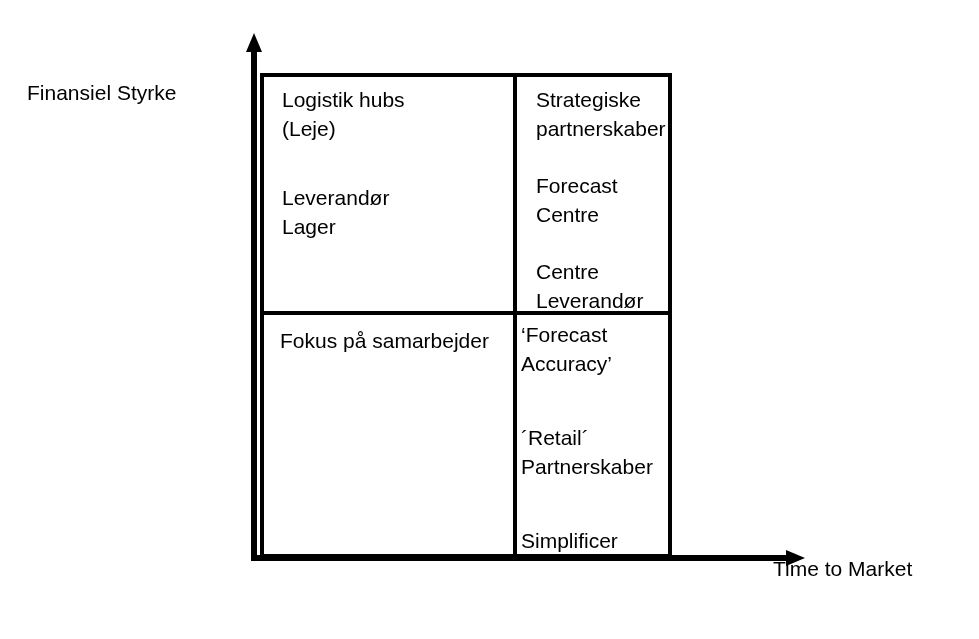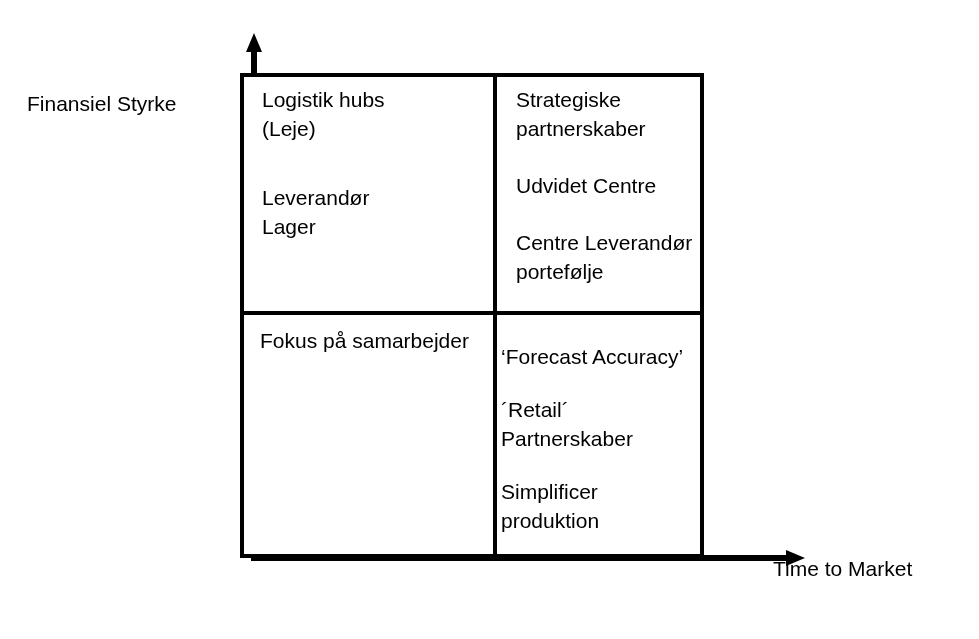--- a/index.html
+++ b/index.html
@@ -13,21 +13,21 @@
     position: relative;
     font-family: "Liberation Sans", sans-serif;
     color: #000000;
     overflow: hidden;
   }
 
   
   #y-axis-label {
     position: absolute;
     left: 27px;
-    top: 91px;
+    top: 80px;
     font-size: 21px;
     line-height: 26px;
     white-space: nowrap;
     color: #000;
   }
 
   
   #x-axis-label {
     position: absolute;
     left: 773px;
@@ -44,23 +44,23 @@
     left: 0;
     top: 0;
     width: 979px;
     height: 639px;
     pointer-events: none;
   }
 
   
   #matrix {
     position: absolute;
-    left: 240px;
+    left: 260px;
     top: 73px;
-    width: 464px;
+    width: 412px;
     height: 485px;
     box-sizing: border-box;
     border: 4px solid #000000;
     display: grid;
     grid-template-columns: 253px 1fr;
     grid-template-rows: 238px 1fr;
     background: #ffffff;
   }
 
   .quadrant {
@@ -75,33 +75,33 @@
   .q-br { }
 
   .q-inner {
     position: absolute;
     left: 0; top: 0; right: 0; bottom: 0;
     padding-top: 8px;
   }
   .q-tl .q-inner { padding-left: 18px; }
   .q-tr .q-inner { padding-left: 19px; }
   .q-bl .q-inner { padding-left: 16px;  padding-top: 11px; }
-  .q-br .q-inner { padding-left: 4px;  padding-top: 27px; }
+  .q-br .q-inner { padding-left: 4px;  padding-top: 5px; }
 
   .entry {
     font-size: 21px;
     line-height: 29px;
     white-space: pre-line;
     color: #000;
   }
   
   .q-tl .entry + .entry { margin-top: 40px; }
   .q-tr .entry + .entry { margin-top: 28px; }
   .q-bl .entry + .entry { margin-top: 33px; }
-  .q-br .entry + .entry { margin-top: 24px; }
+  .q-br .entry + .entry { margin-top: 45px; }
 </style>
 </head>
 <body>
 
 <div>
 
   <div id="y-axis-label">Finansiel Styrke</div>
 
   <div id="x-axis-label">Time to Market</div>
 
@@ -124,21 +124,21 @@
 (Leje)</div>
         <div class="entry">Leverandør
 Lager</div>
       </div>
     </div>
 
     <div class="quadrant q-tr">
       <div class="q-inner">
         <div class="entry">Strategiske
 partnerskaber</div>
-        <div class="entry">Udvidet Centre</div>
+        <div class="entry">Forecast Centre</div>
         <div class="entry">Centre Leverandør
 portefølje</div>
       </div>
     </div>
 
     <div class="quadrant q-bl">
       <div class="q-inner">
         <div class="entry">Fokus på samarbejder</div>
       </div>
     </div>

